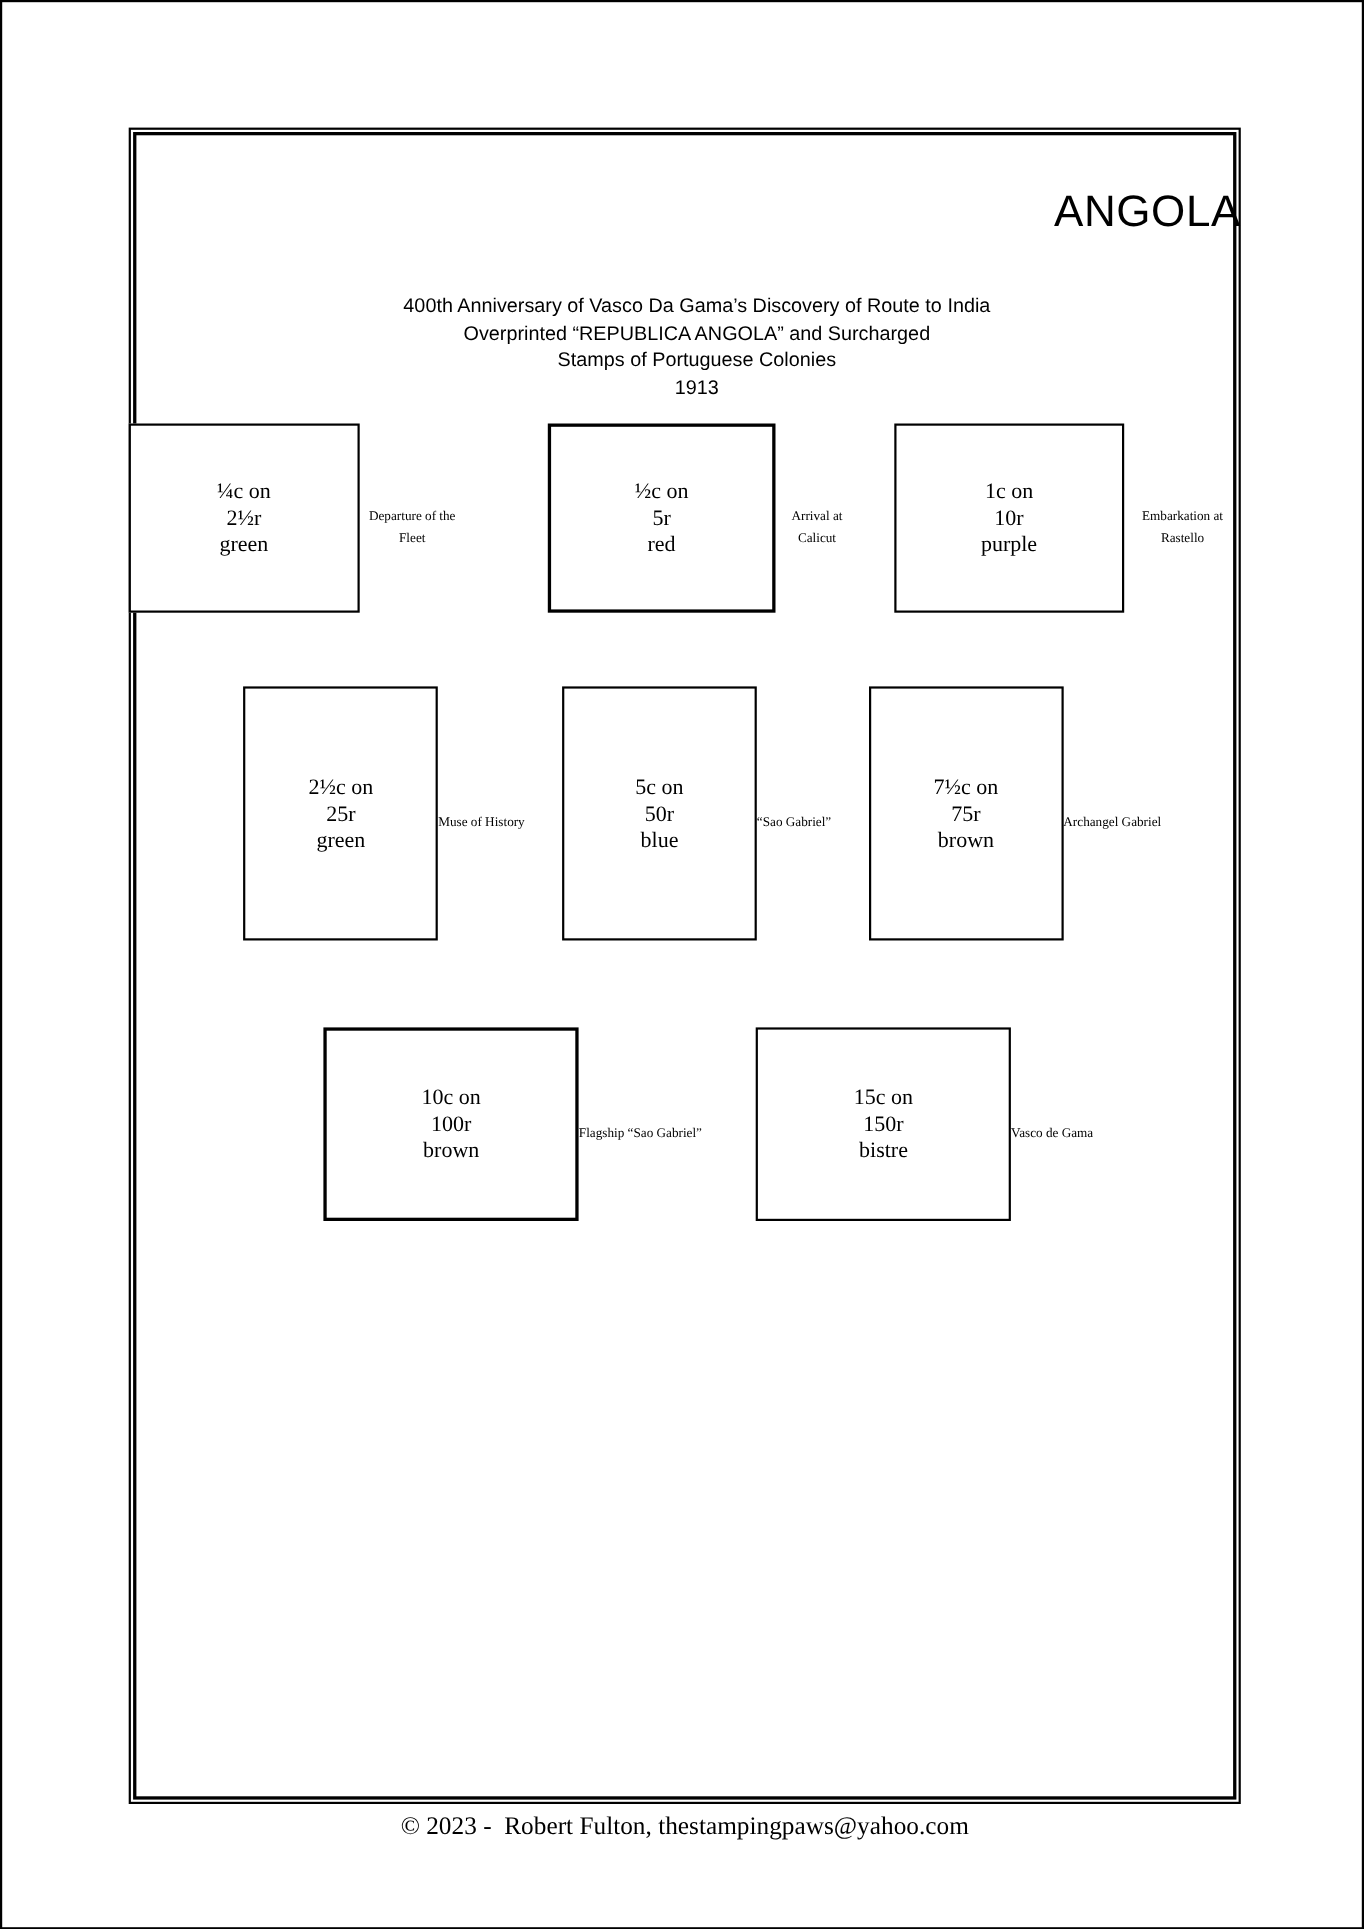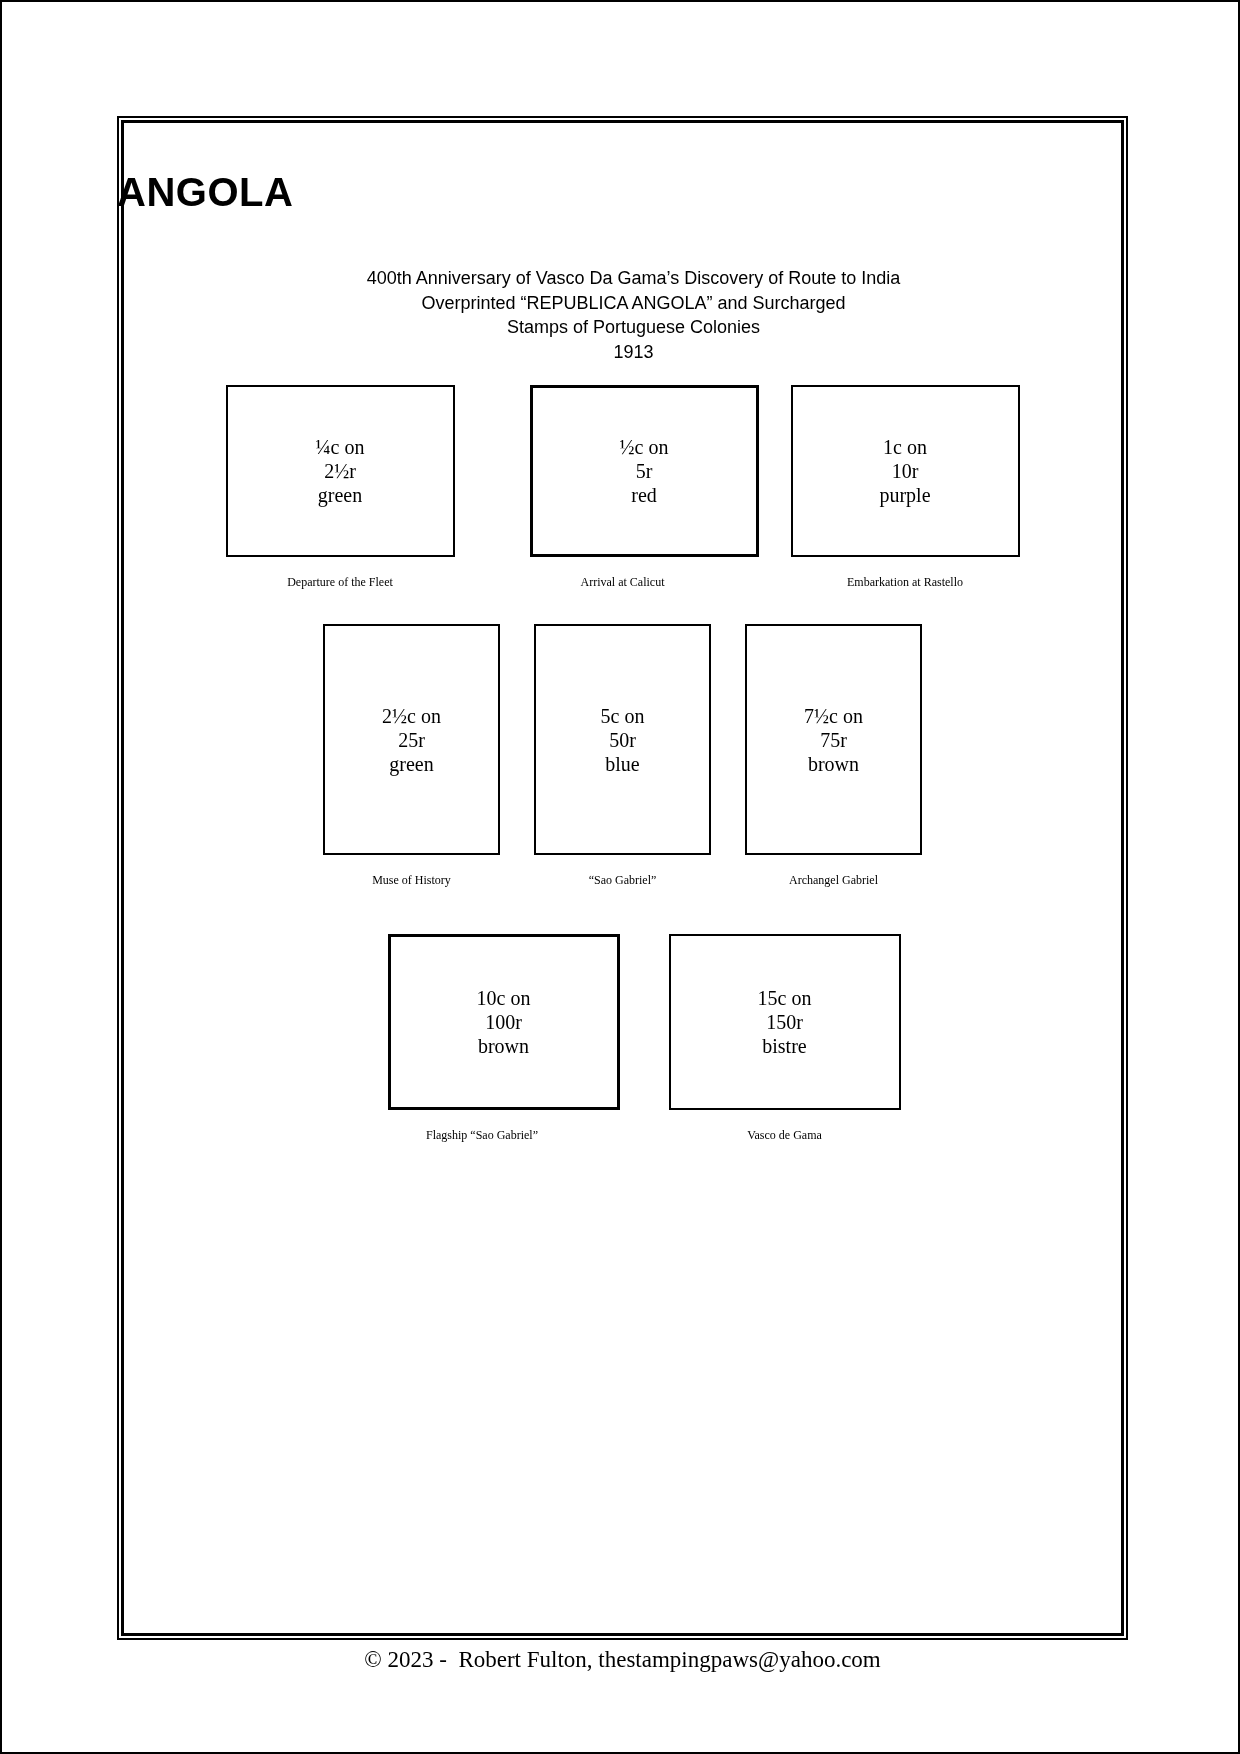--- a/index.html
+++ b/index.html
@@ -27,23 +27,23 @@
   .page-frame-inner {
     position: absolute;
     inset: 2px;
     border: 3px solid #000000;
   }
   .page-title {
     position: absolute;
     left: 115px;
     top: 168px;
     width: 1011px;
-    text-align: left;
+    text-align: right;
     font-family: "Liberation Sans", sans-serif;
-    font-weight: bold;
+    font-weight: normal;
     font-size: 40px;
     line-height: 44px;
     letter-spacing: 0.5px;
     margin: 0;
   }
   .subtitle-block {
     position: absolute;
     left: 126px;
     top: 264px;
     width: 1011px;
@@ -54,23 +54,23 @@
   }
   .stamp-row {
     position: absolute;
     left: 115px;
     width: 1011px;
     display: flex;
     justify-content: center;
     align-items: flex-start;
   }
   .row-1 { top: 383px; gap: 32px; }
-  .row-2 { top: 622px; gap: 34px; }
+  .row-2 { top: 622px; gap: 34px; margin-left: 16px; }
   .row-3 { top: 932px; gap: 49px; }
-  .stamp-cell { display: flex; flex-direction: column; align-items: center; }
+  .stamp-cell { display: flex; align-items: center; }
   .stamp-box {
     border: 2px solid #000000;
     box-sizing: border-box;
     background: #ffffff;
     display: flex;
     align-items: center;
     justify-content: center;
   }
   .stamp-box.bold-border { border-width: 3px; margin-left: 43px; }
   .row-1 .stamp-box { width: 229px; height: 172px; }

